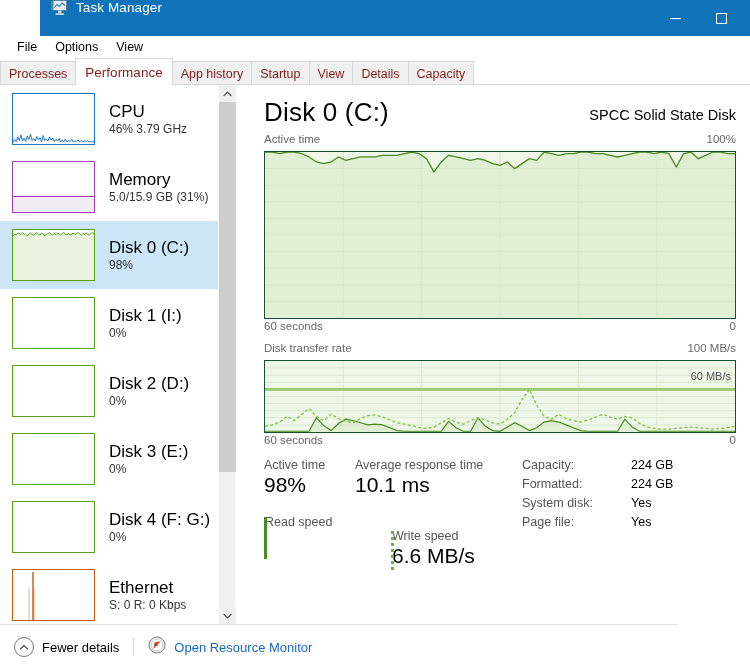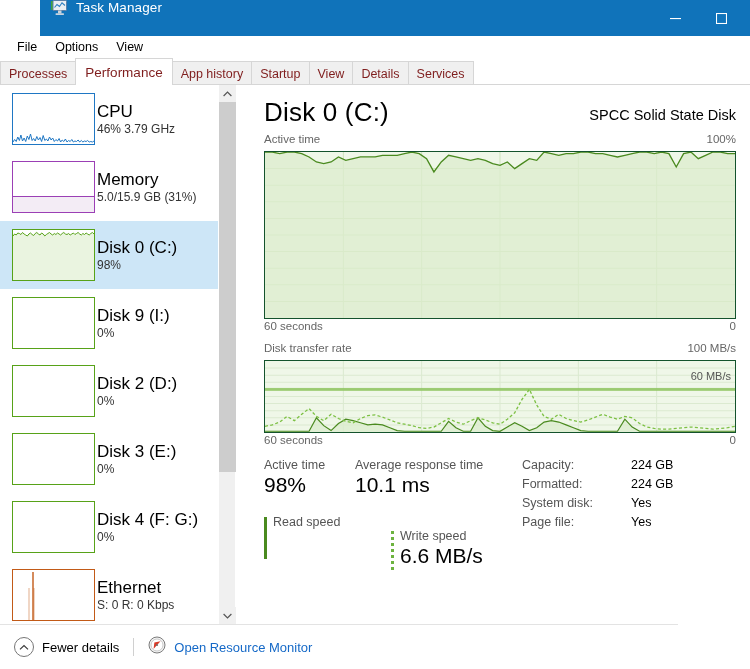--- a/index.html
+++ b/index.html
@@ -60,21 +60,21 @@
   .sidebar {
     position:absolute; left:0; top:0; width:218px; height:539px;
     background:#fff; overflow:hidden;
   }
   .side-item {
     position:relative; height:68px; display:flex; align-items:center;
     padding-left:12px;
   }
   .side-item.selected { background:#cde6f7; }
   .thumb { width:83px; height:52px; border:1px solid #888; position:relative; background:#fff; flex:0 0 auto; overflow:hidden; }
-  .side-text { margin-left:2px; line-height:1.12; }
+  .side-text { margin-left:14px; line-height:1.12; }
   .side-title { font-size:17px; color:#000; font-weight:400; }
   .side-sub { font-size:12px; color:#333; margin-top:2px; }
 
   
   .scrollbar {
     position:absolute; left:218px; top:0; width:17px; height:539px; background:#f0f0f0;
     border-left:1px solid #fff;
   }
   .sb-arrow {
     position:absolute; left:0; width:17px; height:17px; background:#f0f0f0;
@@ -102,21 +102,21 @@
     position:relative; height:18px; margin:1px 14px 4px 28px; font-size:11.5px; color:#666;
   }
   .axis-row .right { position:absolute; right:0; top:0; }
 
   
   .stats { position:relative; margin:6px 14px 0 28px; height:110px; }
   .stat-label { font-size:12.5px; color:#555; }
   .stat-value { font-size:21px; color:#000; line-height:1.1; margin-top:1px; }
   .stat-col { position:absolute; }
 
-  .legend-stat { position:relative; padding-left:9px; }
+  .legend-stat { position:relative; padding-left:1px; }
   .legend-bar { position:absolute; left:0; top:2px; width:3px; height:42px; background:#4a8a1f; }
   .legend-bar.dotted {
     background:none;
     background-image:linear-gradient(to bottom,#6db33f 0px,#6db33f 3px,transparent 3px,transparent 6px);
     background-size:3px 6px;
   }
 
   .info-grid { position:absolute; left:258px; top:0; font-size:12.5px; }
   .info-grid div { display:flex; margin-bottom:5px;gap:23px; }
   .info-key { width:86px; color:#555; }
@@ -178,21 +178,21 @@
   </div>
 
   <div class="tab-underline"></div>
   <div class="tabstrip">
     <div class="tab">Processes</div>
     <div class="tab active">Performance</div>
     <div class="tab">App history</div>
     <div class="tab">Startup</div>
     <div class="tab">View</div>
     <div class="tab">Details</div>
-    <div class="tab">Services</div>
+    <div class="tab">Capacity</div>
   </div>
 
   <div class="content">
 
     <div class="sidebar" id="sidebar">
         <div class="side-item">
           <div class="thumb" style="border-color: rgb(31, 119, 196);">
             <svg viewBox="0 0 81 50" preserveAspectRatio="none" style="width: 100%; height: 100%; display: block;">
               <polyline points="0.0,48.0 1.6,45.5 3.2,47.5 4.8,43.0 6.4,46.5 7.9,41.0 9.5,47.0 11.1,44.0 12.7,47.5 14.3,42.0 15.9,45.5 17.5,40.0 19.1,46.5 20.6,44.5 22.2,47.0 23.8,42.5 25.4,46.0 27.0,43.5 28.6,47.5 30.2,41.5 31.8,46.5 33.4,45.0 34.9,47.0 36.5,43.0 38.1,46.0 39.7,44.0 41.3,47.5 42.9,45.5 44.5,47.0 46.1,44.5 47.6,48.0 49.2,46.0 50.8,47.5 52.4,45.0 54.0,48.0 55.6,46.5 57.2,47.5 58.8,45.5 60.4,48.0 61.9,47.0 63.5,47.5 65.1,46.0 66.7,48.0 68.3,46.5 69.9,48.0 71.5,47.0 73.1,47.5 74.6,46.5 76.2,48.0 77.8,47.5 79.4,48.0 81.0,47.0" fill="none" stroke="#1f77c4" stroke-width="1"></polyline>
             </svg>
@@ -224,21 +224,21 @@
           <div class="side-text">
             <div class="side-title">Disk 0 (C:)</div>
             <div class="side-sub">98%</div>
           </div>
         </div>
         <div class="side-item">
           <div class="thumb" style="border-color: rgb(87, 162, 24);">
             <svg viewBox="0 0 81 50" preserveAspectRatio="none" style="width: 100%; height: 100%; display: block;"></svg>
           </div>
           <div class="side-text">
-            <div class="side-title">Disk 9 (I:)</div>
+            <div class="side-title">Disk 1 (I:)</div>
             <div class="side-sub">0%</div>
           </div>
         </div>
         <div class="side-item">
           <div class="thumb" style="border-color: rgb(87, 162, 24);">
             <svg viewBox="0 0 81 50" preserveAspectRatio="none" style="width: 100%; height: 100%; display: block;"></svg>
           </div>
           <div class="side-text">
             <div class="side-title">Disk 2 (D:)</div>
             <div class="side-sub">0%</div>

